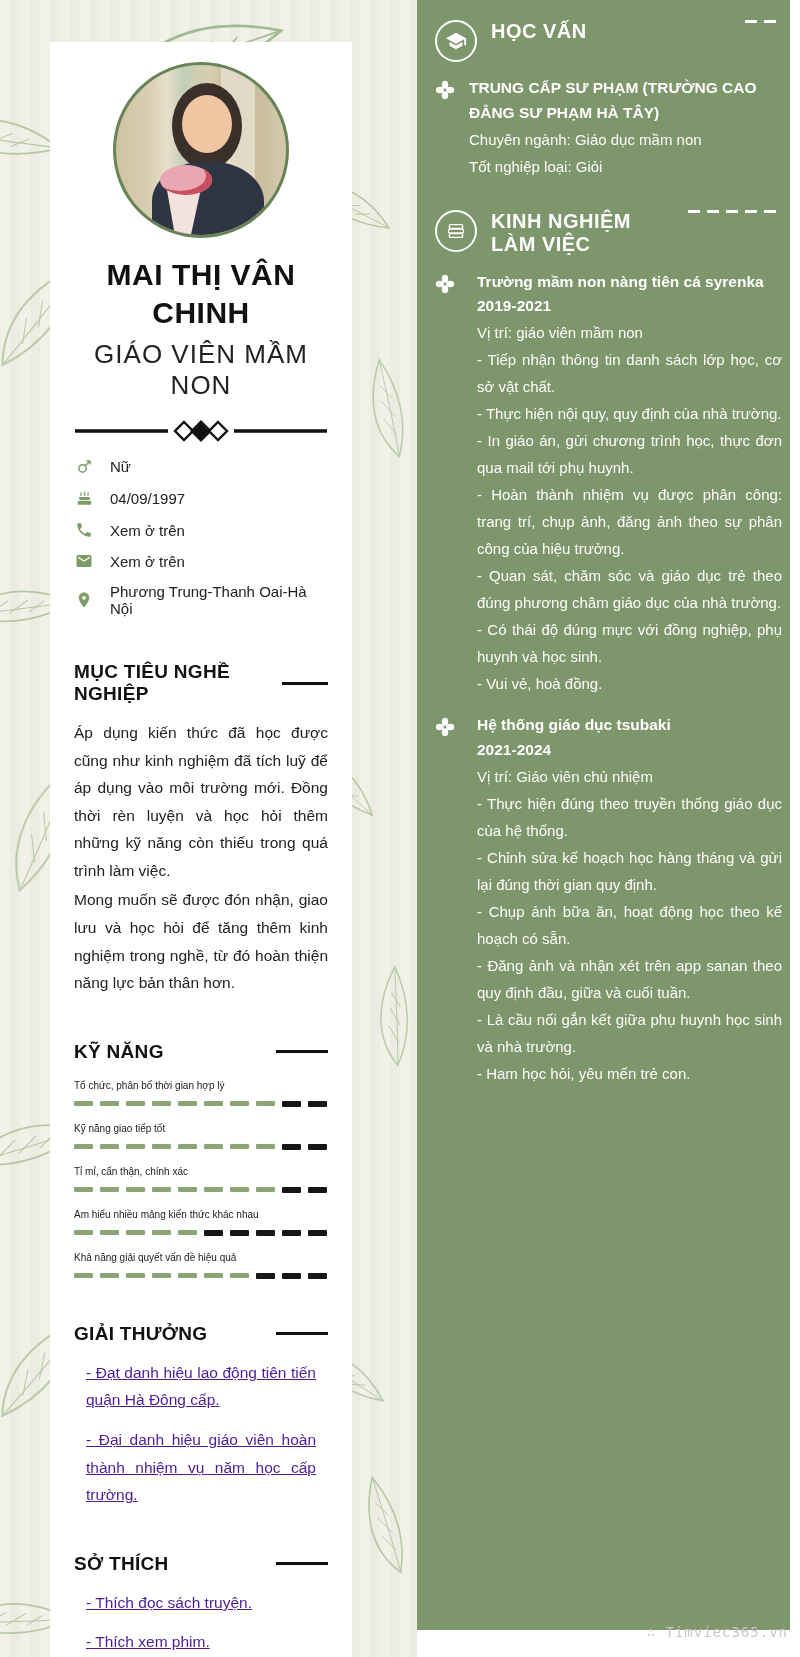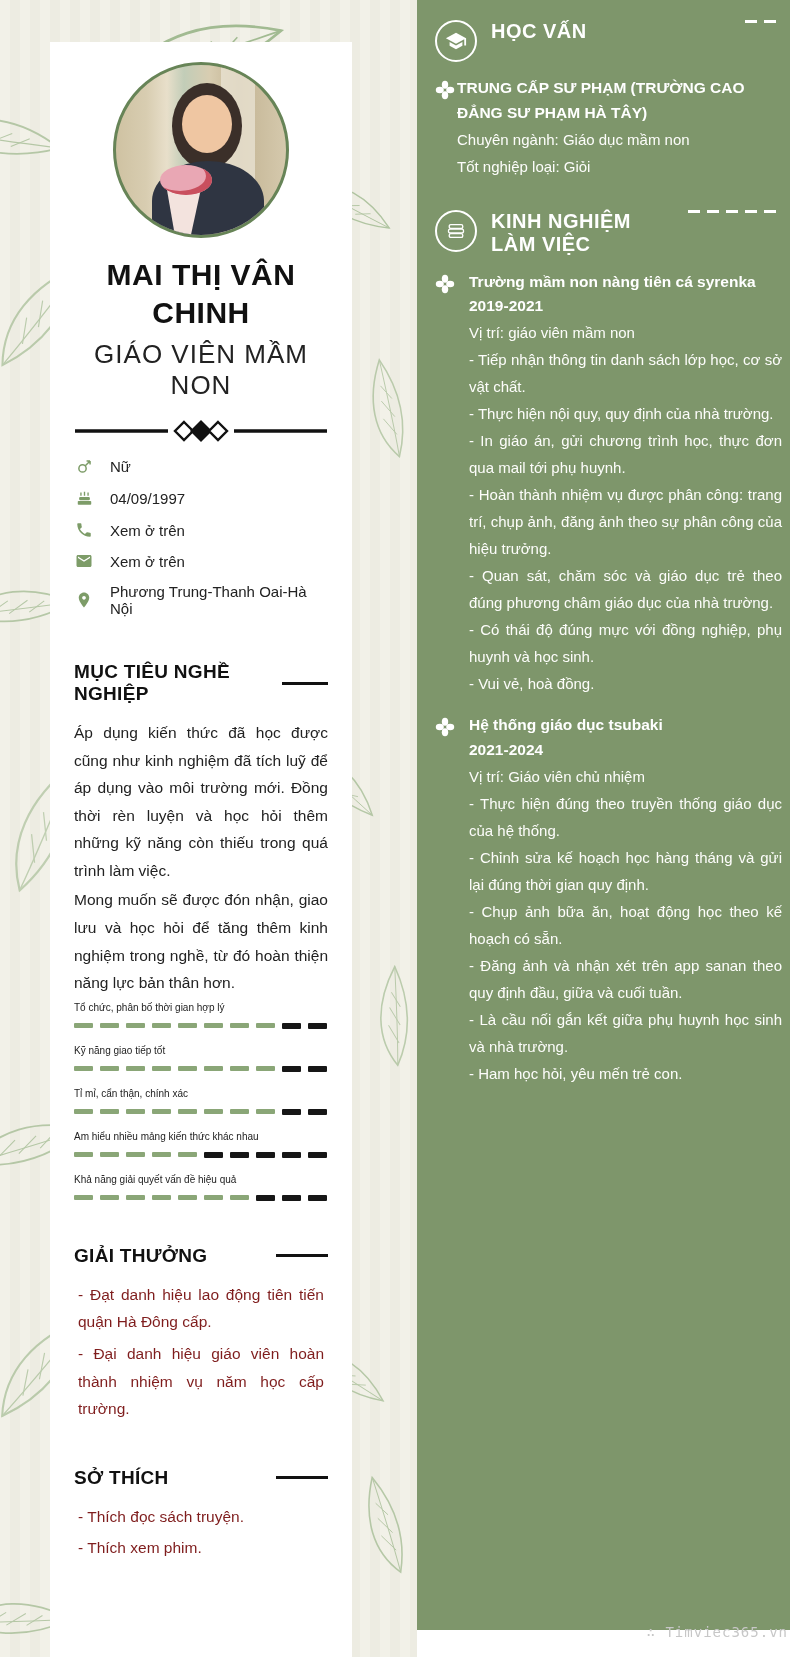--- a/index.html
+++ b/index.html
@@ -20,26 +20,26 @@
     padding:20px 8px 20px 18px;
   }
   .gp-header{display:flex;gap:14px;margin-bottom:14px;}
   .gp-circle{
     width:38px;height:38px;border:2px solid #fff;border-radius:50%;
     display:flex;align-items:center;justify-content:center;flex:0 0 auto;
   }
   .gp-title{font-size:20px;font-weight:bold;letter-spacing:.5px;flex:1 1 auto;}
   .gp-dashes{display:flex;gap:7px;margin-right:6px;}
   .gp-dashes span{width:12px;height:3px;background:#fff;display:block;}
-  .entry{display:flex;gap:0;margin-bottom:14px;}
+  .entry{display:flex;gap:12px;margin-bottom:14px;}
   .entry-ico{flex:0 0 22px;padding-top:4px;}
   .entry-body{flex:1 1 auto;min-width:0;}
   .entry-title{font-size:15.5px;font-weight:bold;line-height:1.6;}
   .entry-line{font-size:15px;line-height:1.8;margin:0;text-align:justify;color:#fdfdfb;}
-  .job{display:flex;gap:12px;margin-bottom:16px;}
+  .job{display:flex;gap:20px;margin-bottom:16px;}
   .gp-section{margin-bottom:30px;}
   
   .card{
     position:absolute;left:50px;top:42px;width:302px;height:1615px;
     background:#ffffff;box-sizing:border-box;padding:20px 24px 0 24px;
   }
   .photo{
     width:170px;height:170px;border-radius:50%;border:3px solid #678457;
     margin:0 auto;position:relative;overflow:hidden;
     background:linear-gradient(90deg,#cfc2a2 0%,#d8cdb1 18%,#e8dfca 30%,#c2cdb8 40%,#d8cdb1 55%,#c3b493 72%,#d5c9ad 100%);
@@ -60,21 +60,21 @@
   .sec-head{display:flex;align-items:center;margin-top:44px;margin-bottom:14px;}
   .sec-head h2{font-size:19px;font-weight:bold;margin:0;letter-spacing:.3px;color:#111;}
   .sec-head .rule{height:3px;background:#111;width:52px;margin-left:auto;}
   .para{font-size:15.5px;line-height:1.78;text-align:justify;margin:0 0 2px 0;color:#222;}
   .skill{margin-bottom:13px;}
   .skill-label{font-size:10px;line-height:1.7;color:#222;}
   .skill-bar{display:flex;gap:7px;align-items:center;margin-top:7px;}
   .skill-bar span{display:block;border-radius:1px;}
   .dash-g{width:19px;height:5px;background:#8aa677;}
   .dash-k{width:19px;height:6px;background:#161616;}
-  .list-line{font-size:15.5px;line-height:1.78;text-align:justify;margin:4px;color:#7f1d1d;}
+  .list-line{font-size:15.5px;line-height:1.78;text-align:justify;margin:12px;color:#4c1d95;text-decoration:underline;}
   
   .watermark{
     position:absolute;right:12px;top:1624px;
     font-family:"DejaVu Sans Mono",monospace;font-size:14px;letter-spacing:1px;color:#c7c7c7;
   }
   .ico-green{color:#7d9c68;}
 </style>
 </head>
 <body>
 
@@ -300,20 +300,24 @@
       </div>
     </div>
 
     <div class="sec-head">
       <h2>MỤC TIÊU NGHỀ NGHIỆP</h2>
       <span class="rule"></span>
     </div>
     <p class="para">Áp dụng kiến thức đã học được cũng như kinh nghiệm đã tích luỹ để áp dụng vào môi trường mới. Đồng thời rèn luyện và học hỏi thêm những kỹ năng còn thiếu trong quá trình làm việc.</p>
     <p class="para">Mong muốn sẽ được đón nhận, giao lưu và học hỏi để tăng thêm kinh nghiệm trong nghề, từ đó hoàn thiện năng lực bản thân hơn.</p>
 
+    <div class="sec-head">
+      <h2>KỸ NĂNG</h2>
+      <span class="rule"></span>
+    </div>
     <div>
 
         <div class="skill">
           <div class="skill-label">Tổ chức, phân bố thời gian hợp lý</div>
           <div class="skill-bar">
             <span class="dash-g"></span>
             <span class="dash-g"></span>
             <span class="dash-g"></span>
             <span class="dash-g"></span>
             <span class="dash-g"></span>

